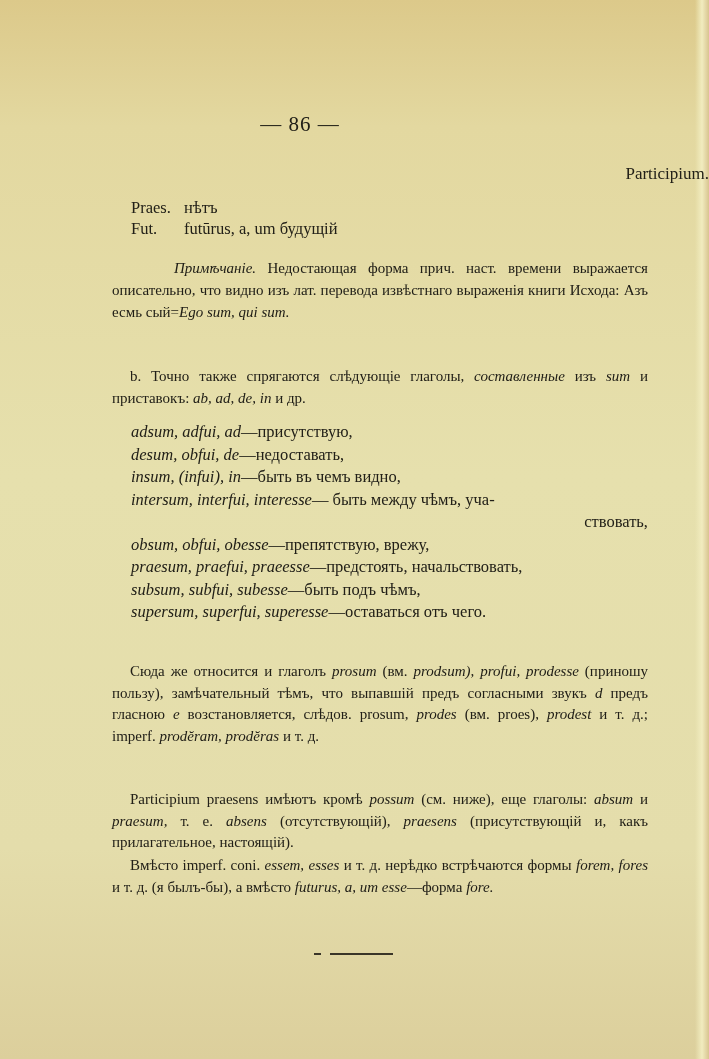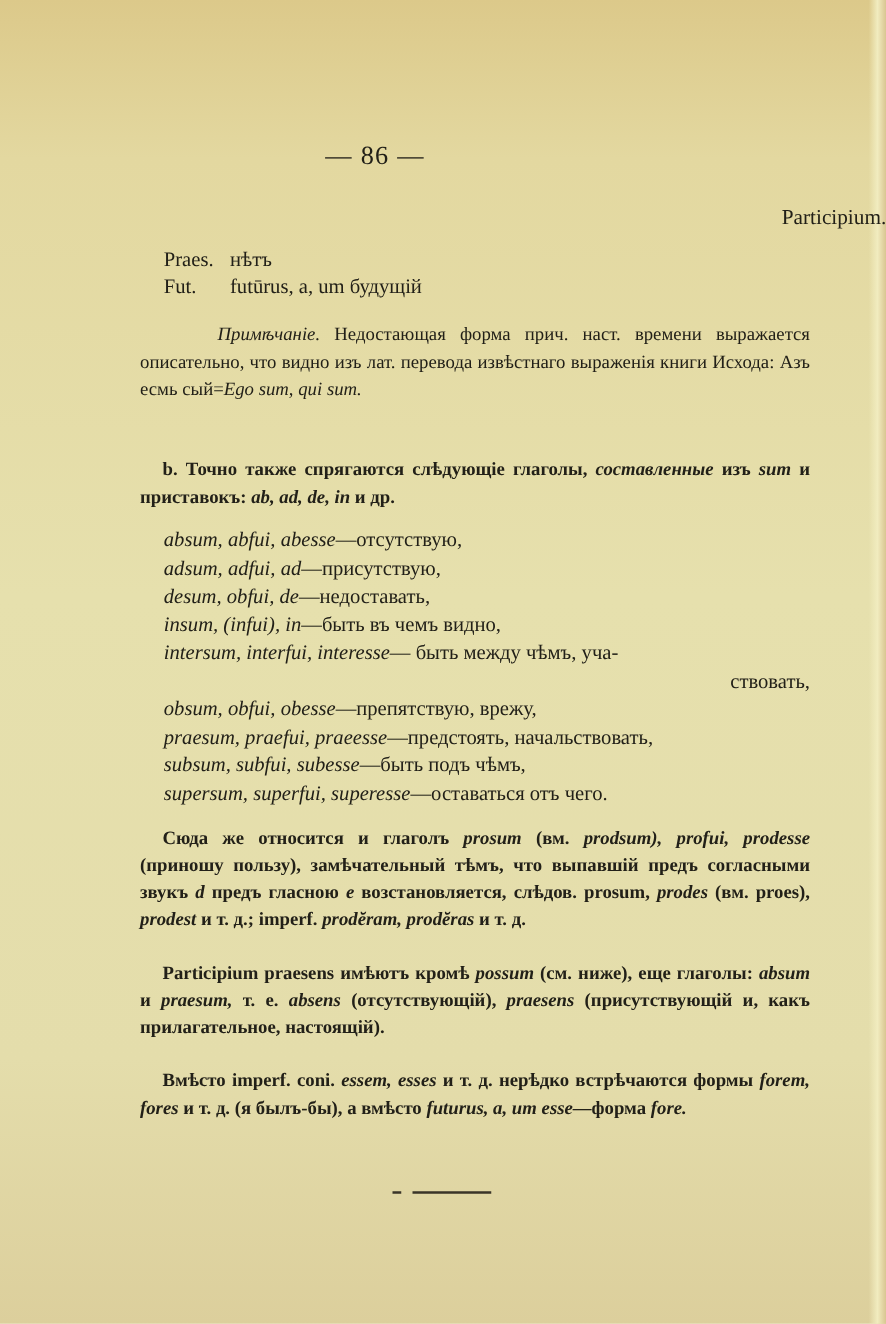--- a/index.html
+++ b/index.html
@@ -21,21 +21,21 @@
     .heading {
       position: absolute; top: 164px; left: 0; width: 709px; text-align: right;
       font-size: 17px; padding-left: 20px; box-sizing: border-box;
     }
     .block { position: absolute; left: 0; font-size: 16.5px; line-height: 21px; }
     .conj { top: 197px; left: 131px; }
     .conj .row { display: flex; }
     .conj .lbl { width: 53px; }
     .para { position: absolute; left: 112px; width: 536px; font-size: 15px; line-height: 22px; text-align: justify; }
     .indent { text-indent: 62px; }
-    .indent2 { text-indent: 18px; font-weight: bold; }
+    .indent2 { text-indent: 18px; }
     .list { position: absolute; top: 421px; left: 131px; width: 517px; font-size: 16.5px; line-height: 22.5px; }
     .list .item { white-space: nowrap; }
     .list .item.right { text-align: right; }
     i, .it { font-style: italic; }
     .rule {
       position: absolute; top: 953px; left: 314px; width: 82px; height: 2px;
       background: #3a3528;
     }
     .rule-dash { position: absolute; top: 953px; left: 314px; width: 7px; height: 2px; background: #3a3528; }
   </style>
@@ -57,32 +57,31 @@
     <span class="lbl">Fut.</span>
     <span>futūrus, a, um будущій</span>
   </div>
 </div>
 
 <div class="para indent" style="top:257px;"><i>Примѣчаніе.</i><span> Недостающая форма прич. наст. времени выражается описательно, что видно изъ лат. перевода извѣстнаго выраженія книги Исхода: Азъ есмь сый=</span><i>Ego sum, qui sum.</i></div>
 
 <div class="para indent2" style="top:365px;"><span>b. Точно также спрягаются слѣдующіе глаголы, </span><i>составленные</i><span> изъ </span><i>sum</i><span> и приставокъ: </span><i>ab, ad, de, in</i><span> и др.</span></div>
 
 <div class="list">
-  <div class="item"><i>absum, abfui, abesse</i><span>—отсутствую,</span></div>
   <div class="item"><i>adsum, adfui, ad</i><span>—присутствую,</span></div>
   <div class="item"><i>desum, obfui, de</i><span>—недоставать,</span></div>
   <div class="item"><i>insum, (infui), in</i><span>—быть въ чемъ видно,</span></div>
   <div class="item"><i>intersum, interfui, interesse</i><span>— быть между чѣмъ, уча-</span></div>
   <div class="item right"><span>ствовать,</span></div>
   <div class="item"><i>obsum, obfui, obesse</i><span>—препятствую, врежу,</span></div>
   <div class="item"><i>praesum, praefui, praeesse</i><span>—предстоять, начальствовать,</span></div>
   <div class="item"><i>subsum, subfui, subesse</i><span>—быть подъ чѣмъ,</span></div>
   <div class="item"><i>supersum, superfui, superesse</i><span>—оставаться отъ чего.</span></div>
 </div>
 
 <div class="para indent2" style="top:661px; line-height:21.6px;"><span>Сюда же относится и глаголъ </span><i>prosum</i><span> (вм. </span><i>prodsum),</i> <i>profui, prodesse</i><span> (приношу пользу), замѣчательный тѣмъ, что выпавшій предъ согласными звукъ </span><i>d</i><span> предъ гласною </span><i>e</i><span> возстановляется, слѣдов. prosum, </span><i>prodes</i><span> (вм. proes), </span><i>prodest</i><span> и т. д.; imperf. </span><i>prodĕram, prodĕras</i><span> и т. д.</span></div>
 
-<div class="para indent2" style="top:769px; line-height:21.6px;"><span>Participium praesens имѣютъ кромѣ </span><i>possum</i><span> (см. ниже), еще глаголы: </span><i>absum</i><span> и </span><i>praesum,</i><span> т. е. </span><i>absens</i><span> (отсутствующій), </span><i>praesens</i><span> (присутствующій и, какъ прилагательное, настоящій).</span></div>
+<div class="para indent2" style="top:789px; line-height:21.6px;"><span>Participium praesens имѣютъ кромѣ </span><i>possum</i><span> (см. ниже), еще глаголы: </span><i>absum</i><span> и </span><i>praesum,</i><span> т. е. </span><i>absens</i><span> (отсутствующій), </span><i>praesens</i><span> (присутствующій и, какъ прилагательное, настоящій).</span></div>
 
 <div class="para indent2" style="top:855px; line-height:21.6px;"><span>Вмѣсто imperf. coni. </span><i>essem, esses</i><span> и т. д. нерѣдко встрѣчаются формы </span><i>forem, fores</i><span> и т. д. (я былъ-бы), а вмѣсто </span><i>futurus, a, um esse</i><span>—форма </span><i>fore.</i></div>
 
 <div class="rule" style="left:330px; width:63px;"></div>
 <div class="rule-dash"></div>
 
 </body></html>

